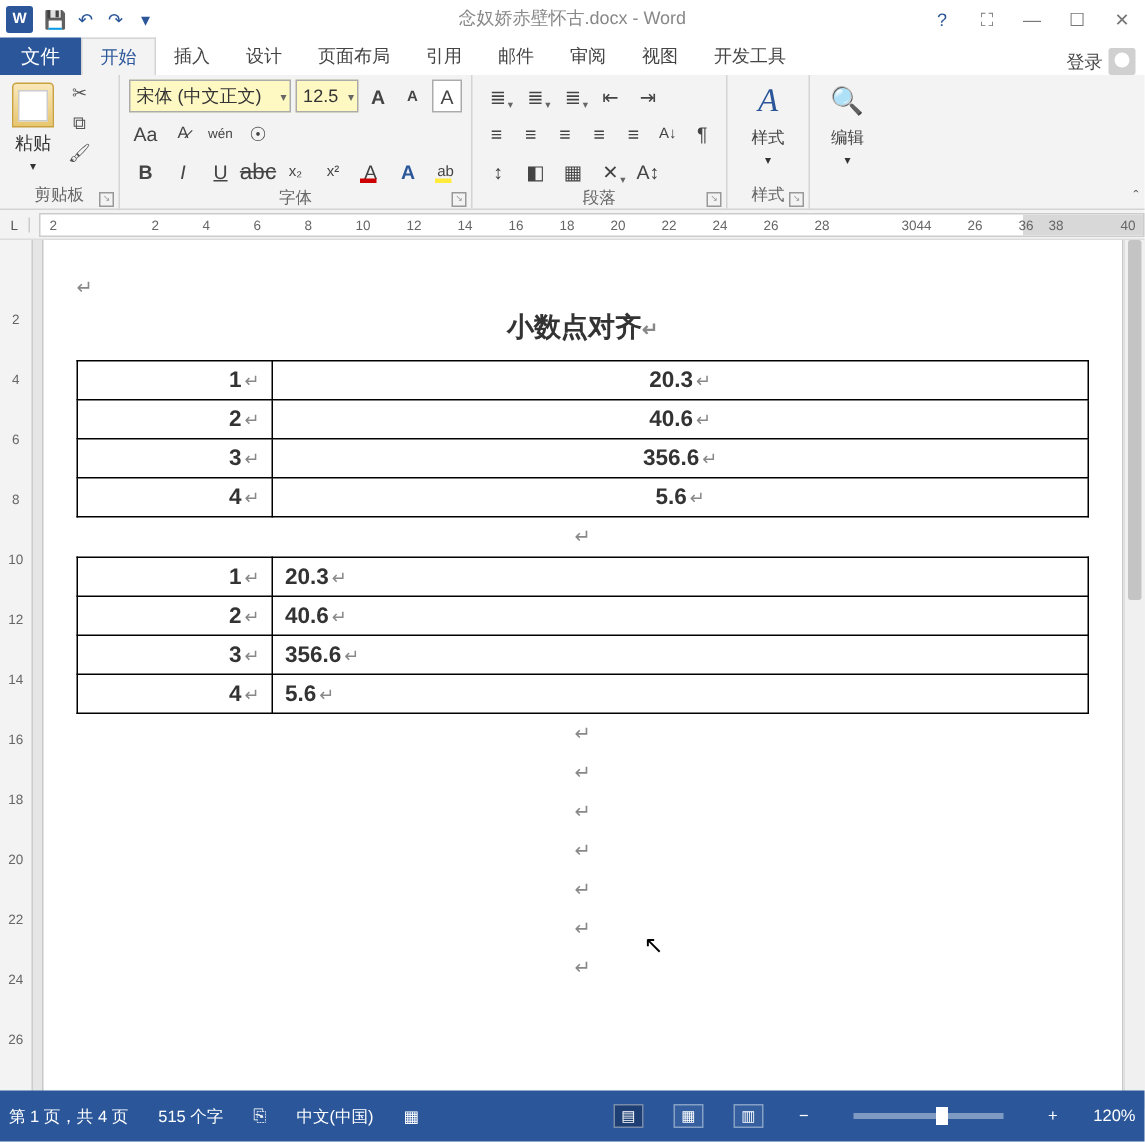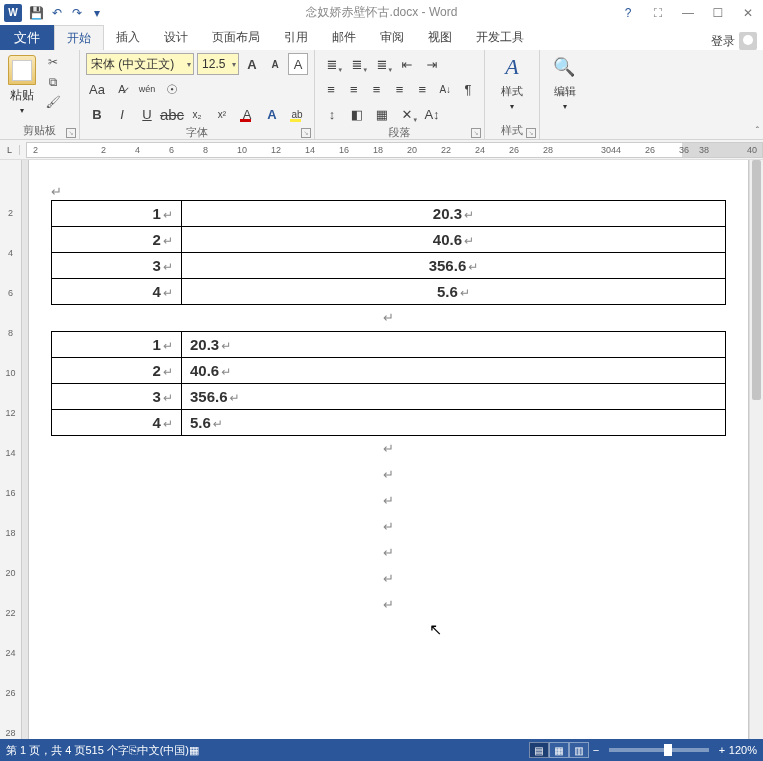--- a/index.html
+++ b/index.html
@@ -79,21 +79,21 @@
 .t1 .col-a{ width:130px; text-align:right; padding-right:8px;}
 .t1 .col-b{ text-align:center;}
 .t2 .col-a{ width:130px; text-align:right; padding-right:8px;}
 .t2 .col-b{ text-align:left; padding-left:8px;}
 .center-marks{ text-align:center; color:#888; font-size:13px; line-height:26px;}
 .cursor-arrow{ position:absolute; left:400px; top:460px; font-size:16px; color:#000;}
 .scrollbar-v{ position:absolute; right:0; top:0; bottom:0; width:14px; background:#f0f0f0; border-left:1px solid #ddd;}
 .scrollbar-v .thumb{ position:absolute; left:2px; right:2px; top:0; height:240px; background:#c4c4c4; border-radius:2px;}
 
 
-.status { position:absolute; left:0; right:0; bottom:0; height:22px; background:#2b579a; color:#fff; display:flex; align-items:center; font-size:11px; padding:0 6px; gap:0;}
+.status { position:absolute; left:0; right:0; bottom:0; height:34px; background:#2b579a; color:#fff; display:flex; align-items:center; font-size:11px; padding:0 6px; gap:20px;}
 .status .spacer{flex:1;}
 .status .sic{ width:20px; height:16px; display:flex; align-items:center; justify-content:center; border:1px solid rgba(255,255,255,.4); font-size:10px; cursor:pointer; background:rgba(255,255,255,.05);}
 .status .sic.active{background:#1e3f73;}
 .zoom-slider{ width:100px; height:4px; background:rgba(255,255,255,.4); position:relative; margin:0 6px;}
 .zoom-slider .knob{ position:absolute; left:55px; top:-4px; width:8px; height:12px; background:#fff;}
 .zoom-btn{ width:14px; text-align:center; cursor:pointer;}
 </style>
 </head>
 <body>
 
@@ -292,20 +292,21 @@
       <div>16</div>
       <div>18</div>
       <div>20</div>
       <div>22</div>
       <div>24</div>
       <div>26</div>
       <div>28</div>
     </div>
   <div class="page">
     <div class="para-mark">↵</div>
+    <div class="doc-h"><span>小数点对齐</span><span class="para-mark">↵</span></div>
 
     <table class="doc t1">
       <tbody id="t1-body">
           <tr>
             <td class="col-a">1<span class="pm">↵</span></td>
             <td class="col-b">20.3<span class="pm">↵</span></td>
           </tr>
           <tr>
             <td class="col-a">2<span class="pm">↵</span></td>
             <td class="col-b">40.6<span class="pm">↵</span></td>

